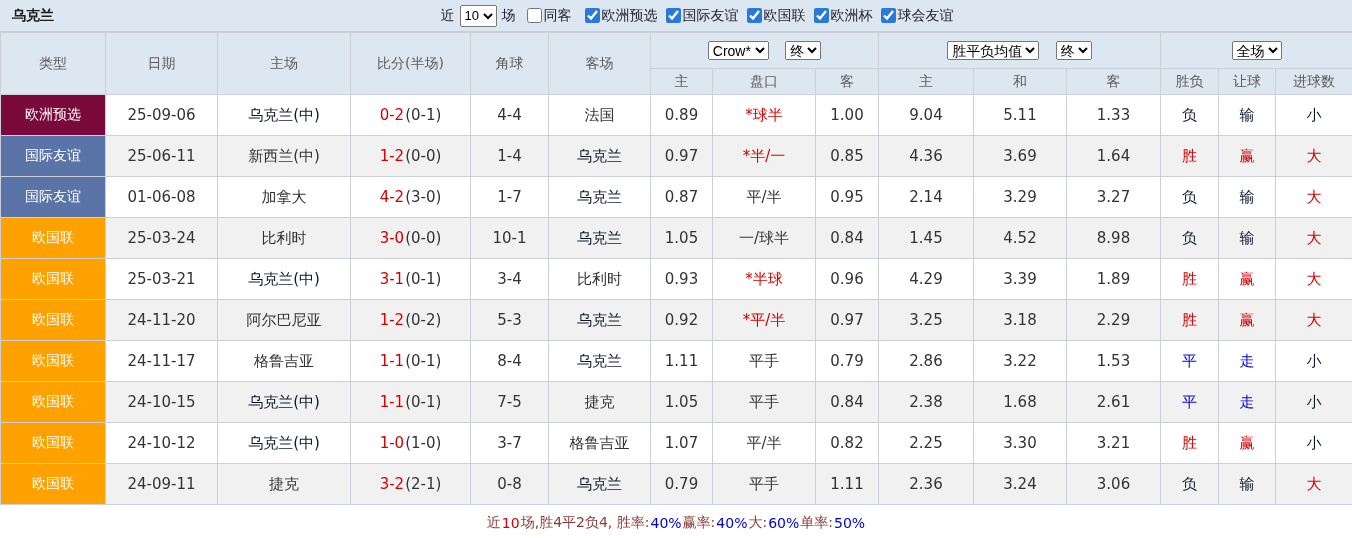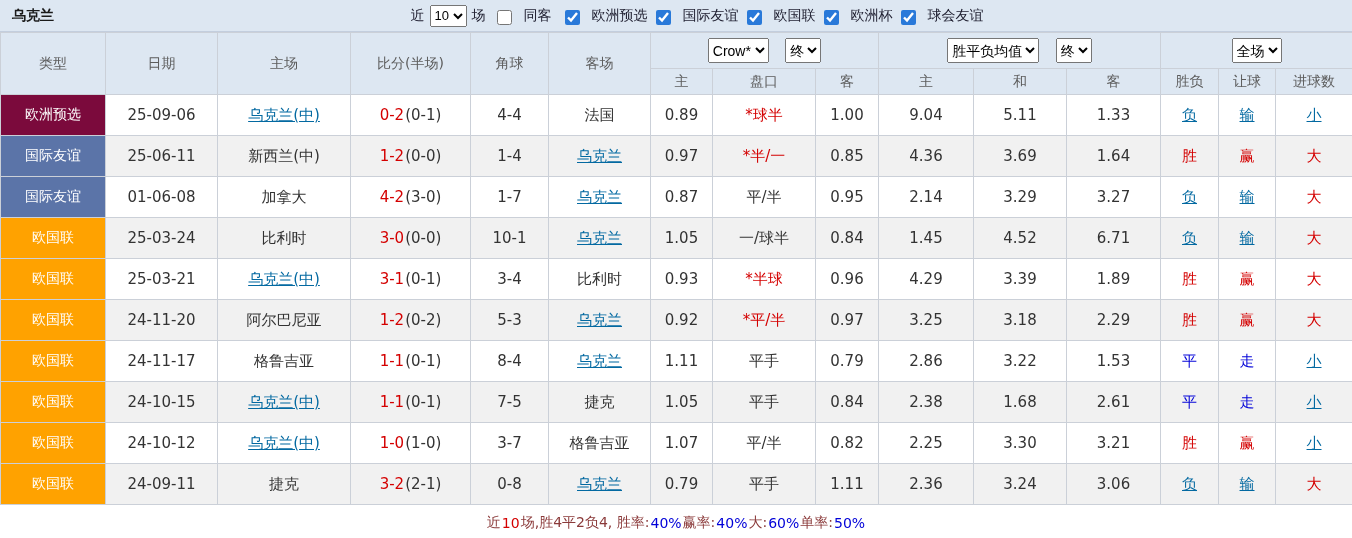--- a/index.html
+++ b/index.html
@@ -12,36 +12,36 @@
   }
   
   .topbar {
     height:32px; background:#dde7f2;
     display:flex; align-items:center;
     padding:0 12px; border-bottom:1px solid #c3cede;
   }
   .title { font-weight:bold; font-size:14px; color:#1a1a1a; }
   .filters { margin:0 auto; display:flex; align-items:center; gap:5px; color:#223; }
   .filters select { height:22px; font-size:13px; }
-  .chk { display:inline-flex; align-items:flex-end; gap:12px; cursor:pointer; }
+  .chk { display:inline-flex; align-items:center; gap:2px; cursor:pointer; }
   .chk input[type=checkbox]{ width:15px; height:15px; accent-color:#2979d9; margin:0; }
   .lg { margin-left:8px; }
   
   table { border-collapse:collapse; width:1352px; table-layout:fixed; }
   th,td { border:1px solid #cbd0d8; text-align:center; white-space:nowrap; overflow:hidden; padding:0 2px; }
   thead th { background:#dde7f2; font-weight:normal; color:#5c5c5c; }
   tr.h1 th { height:36px; }
   tr.h2 th { height:26px; }
-  thead select { height:25px; font-size:14px; margin:0 6px; vertical-align:middle; }
+  thead select { height:19px; font-size:14px; margin:0 6px; vertical-align:middle; }
   tbody td { height:41px; font-size:15px; }
   tbody tr:nth-child(odd) { background:#fff; }
   tbody tr:nth-child(even) { background:#f1f1f1; }
   .type-cell { color:#fff; font-size:14px; }
   .c-red { color:#d40000; }
-  .c-green { color:#0369a1;text-decoration:underline; }
+  .c-green { color:#0f172a; }
   .c-blue { color:#0000d8; }
   .c-label { color:#8b3a3a; }
   .half { color:#333; margin-left:1px; }
   
   .summary {
     height:36px; display:flex; align-items:center; justify-content:center;
     background:#fff; font-size:14px; gap:1px;
   }
 </style>
 </head>
@@ -189,21 +189,21 @@
         <td>25-03-24</td>
         <td>比利时</td>
         <td><span class="c-red">3-0</span><span class="half">(0-0)</span></td>
         <td>10-1</td>
         <td class="c-green">乌克兰</td>
         <td>1.05</td>
         <td>一/球半</td>
         <td>0.84</td>
         <td>1.45</td>
         <td>4.52</td>
-        <td>6.71</td>
+        <td>8.98</td>
         <td class="c-green">负</td>
         <td class="c-green">输</td>
         <td class="c-red">大</td>
       </tr>
       <tr>
         <td class="type-cell" style="background: rgb(255, 162, 0);">欧国联</td>
         <td>25-03-21</td>
         <td class="c-green">乌克兰(中)</td>
         <td><span class="c-red">3-1</span><span class="half">(0-1)</span></td>
         <td>3-4</td>

